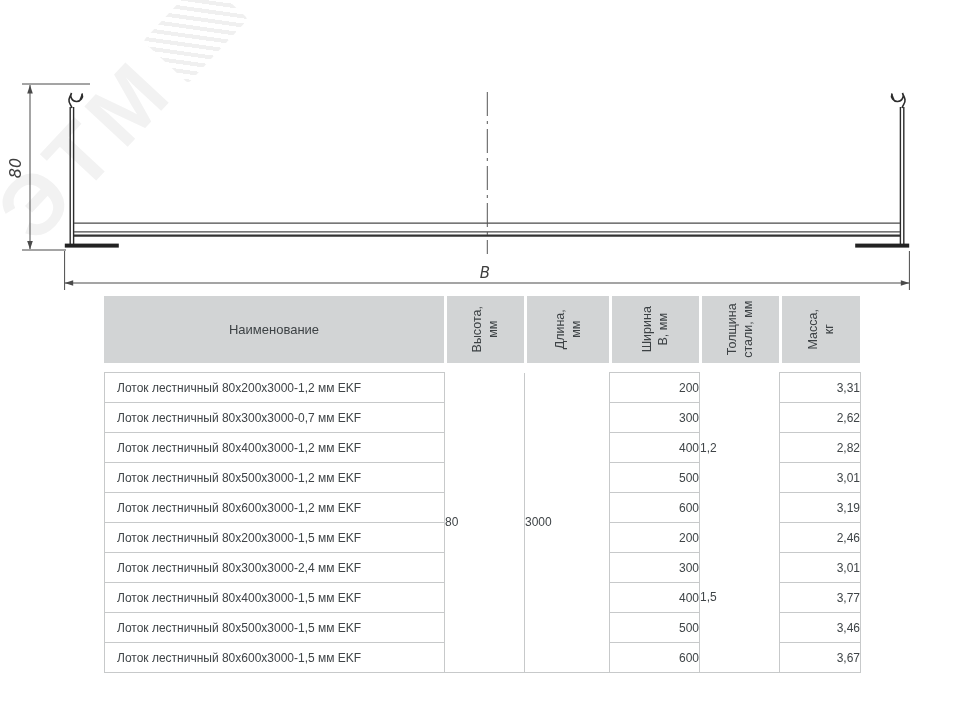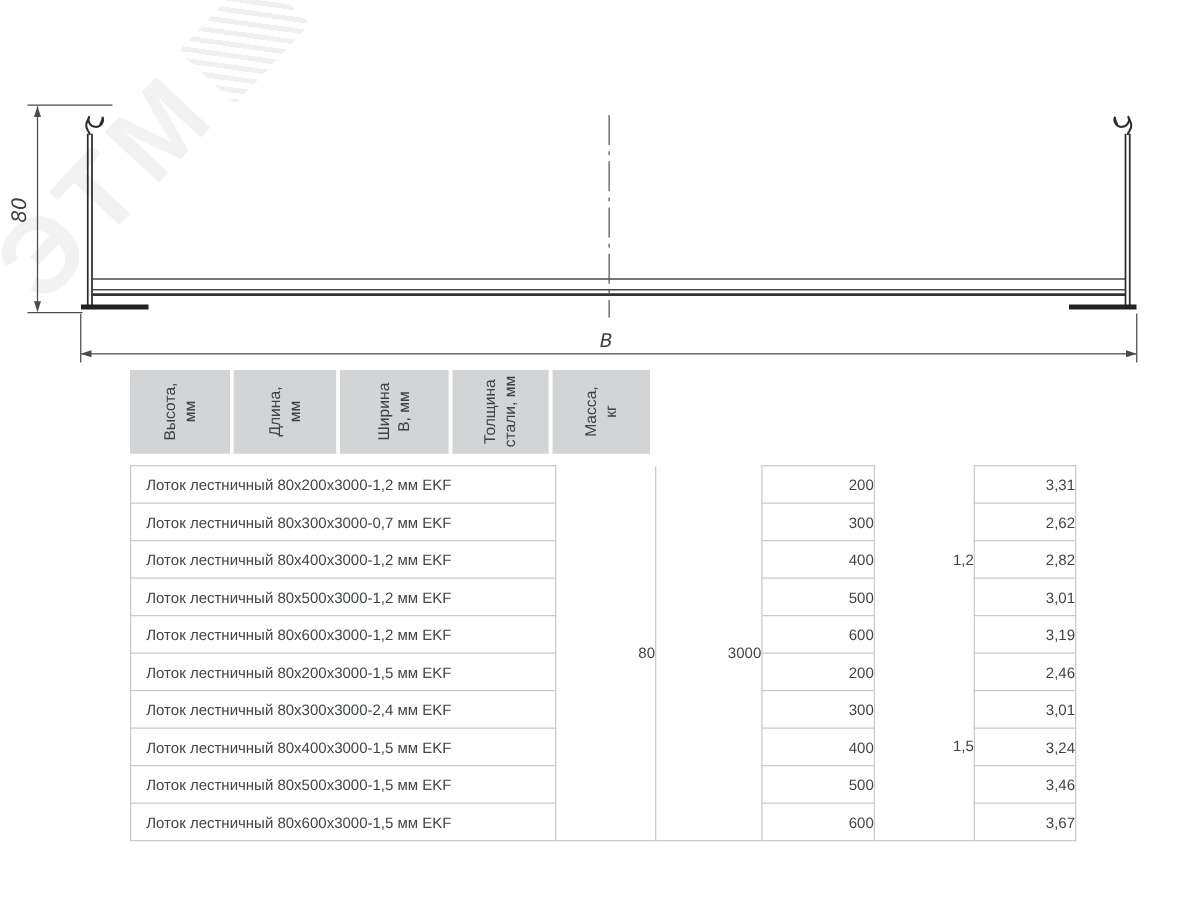--- a/index.html
+++ b/index.html
@@ -34,21 +34,21 @@
     justify-content:center;color:#3d4245;font-size:13px;}
   .spec-head .hcell + .hcell{border-left:3px solid #ffffff;}
   .spec-head .vert{transform:rotate(-90deg);white-space:pre-line;
     text-align:center;font-size:12.5px;line-height:1.3;}
   .spec-body{margin-top:9px;}
   table.grid{border-collapse:collapse;table-layout:fixed;width:756px;}
   table.grid td{height:30px;font-size:12px;color:#3f4447;vertical-align:middle;}
   td.c-name{border:1px solid var(--bd);padding-left:12px;text-align:left;margin-left:24px;}
   td.c-num{border:1px solid var(--bd);text-align:right;}
   td.c-merge{border-left:1px solid var(--bd);border-right:1px solid var(--bd);
-    text-align:right;}
+    text-align:left;}
   td.c-merge.btm{border-bottom:1px solid var(--bd);}
 </style>
 </head>
 <body>
 
 <div class="stage">
 
   <div class="watermark">
     <span class="wm-text">ЭТМ</span>
     <span class="wm-logo"></span>
@@ -92,20 +92,23 @@
       <line x1="909.4" y1="251" x2="909.4" y2="290"></line>
       <line x1="65" y1="283" x2="909" y2="283"></line>
       <polygon points="64.6,283 73.2,280.2 73.2,285.8" fill="#4a4a4a" stroke="none"></polygon>
       <polygon points="909.4,283 900.8,280.2 900.8,285.8" fill="#4a4a4a" stroke="none"></polygon>
     </g>
     <text x="485" y="277.5" font-family="DejaVu Sans, sans-serif" font-style="italic" font-size="15" fill="#3f3f3f" text-anchor="middle">B</text>
   </svg>
 
   <div class="spec">
     <div class="spec-head">
+      <div class="hcell" style="width:340px">
+        <span>Наименование</span>
+      </div>
       <div class="hcell" style="width:80px">
         <span class="vert">Высота,
 мм</span>
       </div>
       <div class="hcell" style="width:85px">
         <span class="vert">Длина,
 мм</span>
       </div>
       <div class="hcell" style="width:90px">
         <span class="vert">Ширина
@@ -167,21 +170,21 @@
               <td class="c-num">2,46</td>
             </tr>
             <tr>
               <td class="c-name">Лоток лестничный 80х300х3000-2,4 мм EKF</td>
               <td class="c-num">300</td>
               <td class="c-num">3,01</td>
             </tr>
             <tr>
               <td class="c-name">Лоток лестничный 80х400х3000-1,5 мм EKF</td>
               <td class="c-num">400</td>
-              <td class="c-num">3,24</td>
+              <td class="c-num">3,77</td>
             </tr>
             <tr>
               <td class="c-name">Лоток лестничный 80х500х3000-1,5 мм EKF</td>
               <td class="c-num">500</td>
               <td class="c-num">3,46</td>
             </tr>
             <tr>
               <td class="c-name">Лоток лестничный 80х600х3000-1,5 мм EKF</td>
               <td class="c-num">600</td>
               <td class="c-num">3,67</td>

